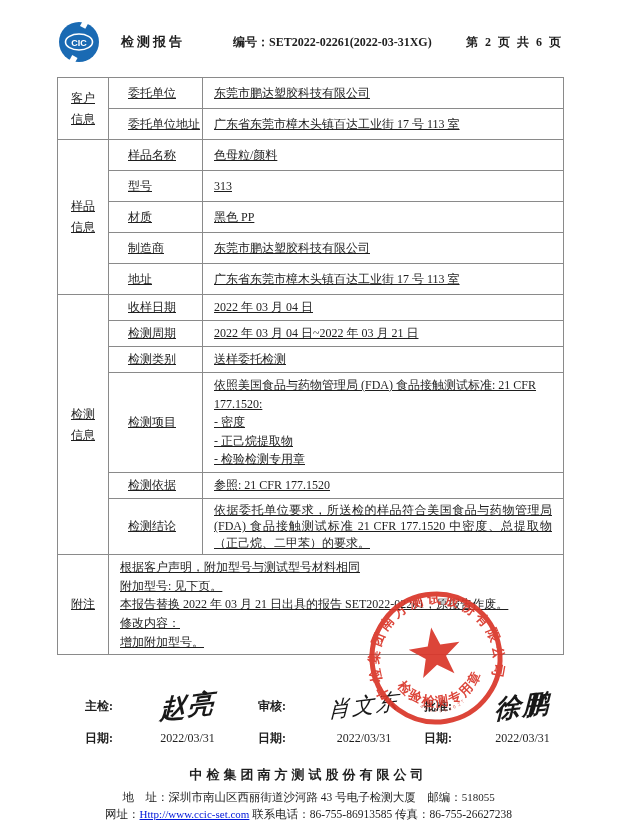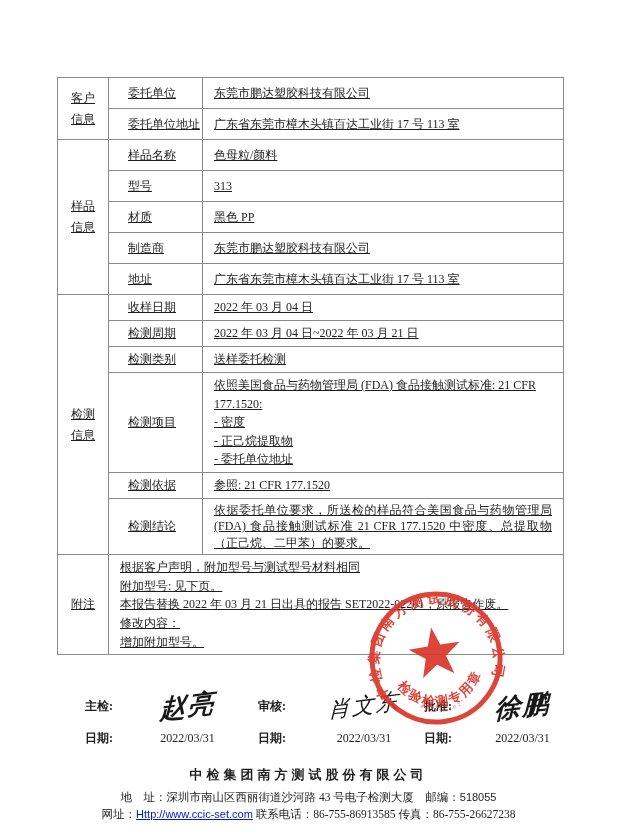--- a/index.html
+++ b/index.html
@@ -59,28 +59,40 @@
   .sig-date { text-align: center; }
   
   .stamp {
     position: absolute; left: 364px; top: 586px; width: 144px; height: 144px;
     transform: rotate(-9deg); opacity: 0.93; pointer-events: none;
   }
   
   .footer { position: absolute; top: 766px; left: 0; width: 617px; text-align: center; }
   .ft-company { font-weight: bold; font-size: 13px; letter-spacing: 4px; margin-bottom: 5px; }
   .ft-line { font-size: 11.5px; line-height: 17px; white-space: nowrap; }
-  .mono { font-family: Liberation Sans, sans-serif; font-size: 11px; }
+  .mono { font-family: Liberation Serif, serif; font-size: 11px; }
   .link { color: #0016d9; text-decoration: underline; cursor: pointer; text-align: center; }
 </style>
 </head>
 <body>
 
 <div class="page">
 
+  <div class="header">
+    <svg class="logo" viewBox="0 0 44 44">
+      <circle cx="22" cy="22" r="20" fill="#1a6ab3"></circle>
+      <rect x="25" y="-1" width="6" height="9" fill="#ffffff" transform="rotate(28 28 3)"></rect>
+      <rect x="13" y="36" width="6" height="9" fill="#ffffff" transform="rotate(28 16 40)"></rect>
+      <ellipse cx="22" cy="22" rx="13.5" ry="8" fill="none" stroke="#ffffff" stroke-width="1.6"></ellipse>
+      <text x="22" y="25.5" text-anchor="middle" font-size="9" font-weight="bold" font-family="Liberation Sans, sans-serif" fill="#ffffff">CIC</text>
+    </svg>
+    <div class="hdr-title">检测报告</div>
+    <div class="hdr-no"><span>编号：</span><span>SET2022-02261(2022-03-31XG)</span></div>
+    <div class="hdr-page">第 2 页 共 6 页</div>
+  </div>
 
   <table class="info">
     <colgroup>
         <col style="width:51px">
         <col style="width:94px">
         <col style="width:361px">
       </colgroup>
     <tbody>
 
       <tr class="r31">
@@ -137,21 +149,21 @@
         <td class="lbl">检测类别</td>
         <td class="val">送样委托检测</td>
       </tr>
       <tr class="rproj">
         <td class="lbl">检测项目</td>
         <td class="val">
           <div class="ln">依照美国食品与药物管理局 (FDA) 食品接触测试标准: 21 CFR</div>
           <div class="ln">177.1520:</div>
           <div class="ln">- 密度</div>
           <div class="ln">- 正己烷提取物</div>
-          <div class="ln">- 委托单位地址</div>
+          <div class="ln">- 检验检测专用章</div>
         </td>
       </tr>
       <tr class="r26">
         <td class="lbl">检测依据</td>
         <td class="val">参照: 21 CFR 177.1520</td>
       </tr>
       <tr class="rconc">
         <td class="lbl">检测结论</td>
         <td class="val conc">依据委托单位要求，所送检的样品符合美国食品与药物管理局 (FDA) 食品接触测试标准 21 CFR 177.1520 中密度、总提取物（正己烷、二甲苯）的要求。</td>
       </tr>

